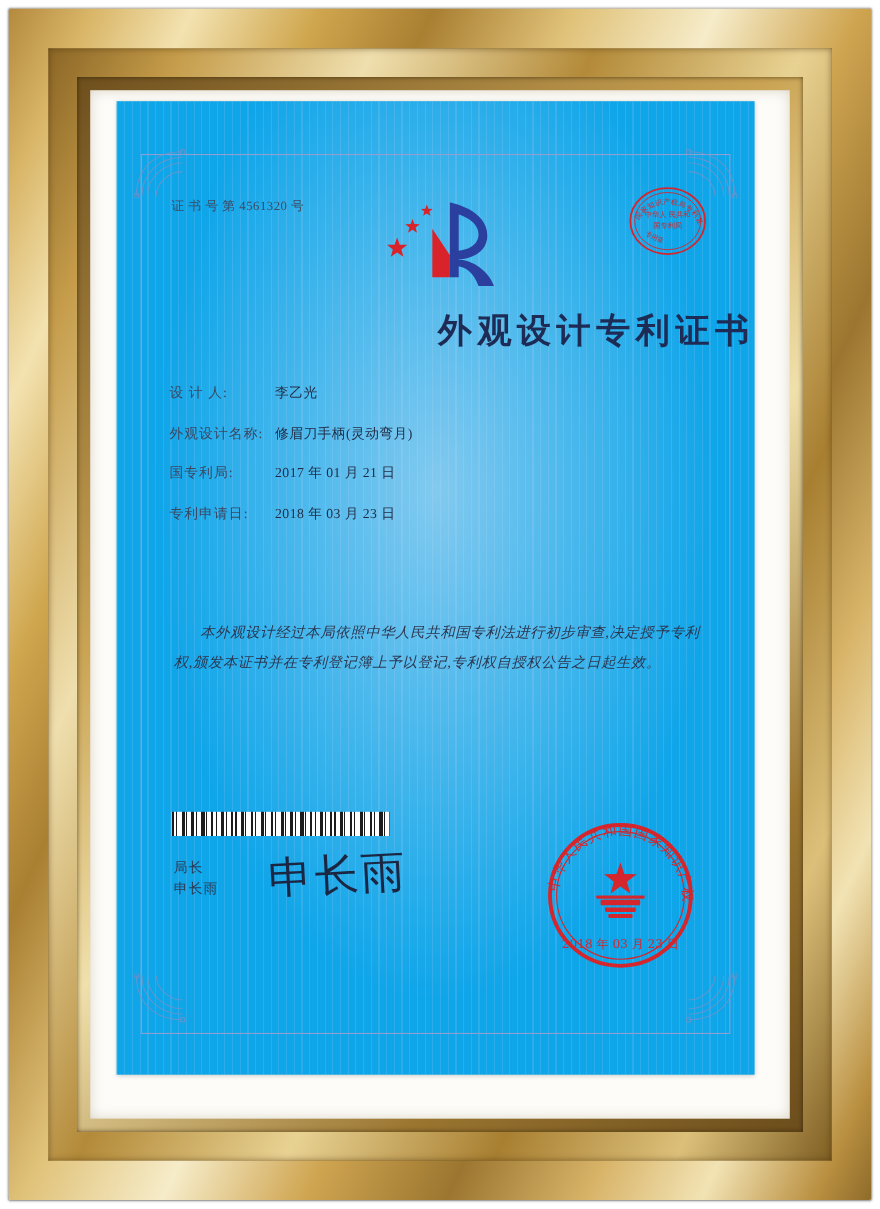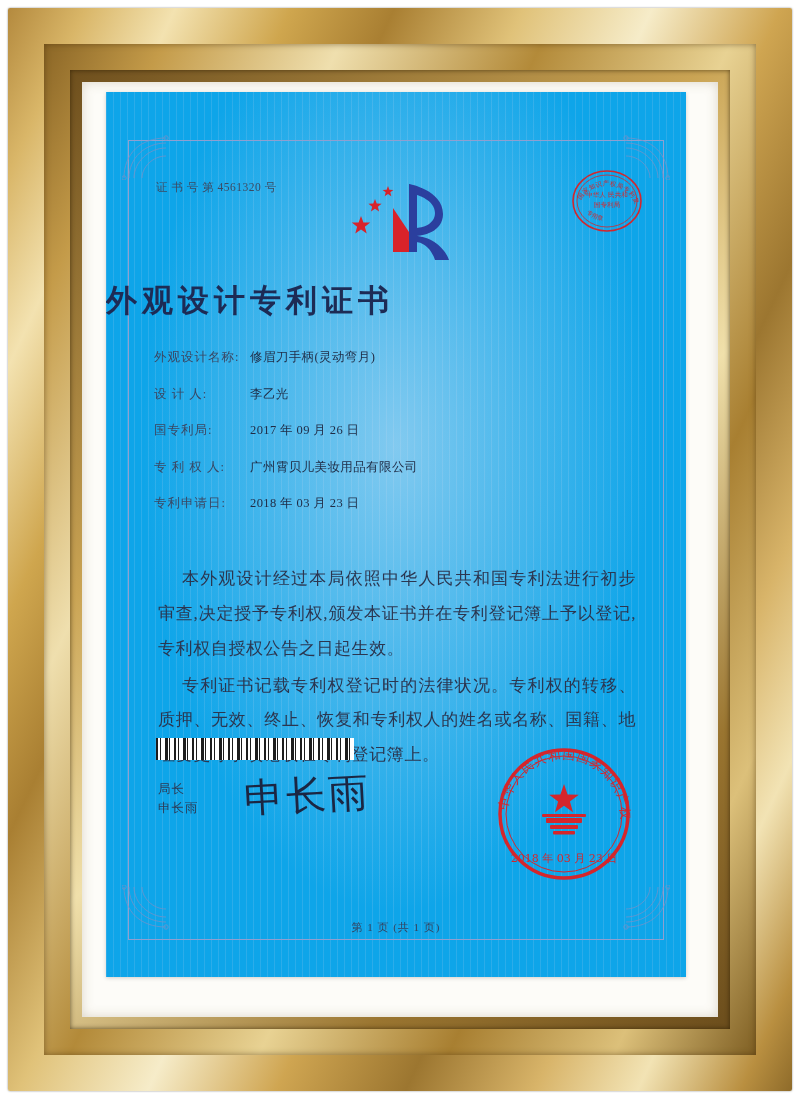--- a/index.html
+++ b/index.html
@@ -134,21 +134,21 @@
     top: 82px;
     transform: translateX(-50%);
     width: 130px;
     height: 90px;
   }
   .title {
     position: absolute;
     left: 0;
     right: 0;
     top: 188px;
-    text-align: left;
+    text-align: right;
     font-size: 31px;
     font-weight: bold;
     color: #1d2b55;
     letter-spacing: 5px;
     font-family: "DejaVu Serif", serif;
   }
   .seal-top {
     position: absolute;
     right: 42px;
     top: 72px;
@@ -181,25 +181,26 @@
     color: #1f2b45;
     letter-spacing: .4px;
   }
 
   
   .body-text {
     position: absolute;
     left: 52px;
     top: 470px;
     width: 478px;
-    font-size: 17px;
+    font-size: 13px;
     line-height: 2.05;
     color: #2b3650;
     text-align: justify;
     letter-spacing: .6px;
+    font-style: italic;
   }
   .body-text p { margin: 0 0 2px 0; text-indent: 24px; }
 
   
   .barcode {
     position: absolute;
     left: 50px;
     top: 646px;
     width: 198px;
     height: 22px;
@@ -342,44 +343,39 @@
       </text>
       <text x="37" y="33" text-anchor="middle" font-size="6.6" fill="#d4262c" font-family="'DejaVu Serif',serif">中华人 民共和</text>
       <text x="37" y="43" text-anchor="middle" font-size="6.6" fill="#d4262c" font-family="'DejaVu Serif',serif">国专利局</text>
     </svg>
   </div>
 
   <div class="title">外观设计专利证书</div>
 
   <div class="fields">
     <div class="field-row">
+      <span class="field-label">设 计 人:</span>
+      <span class="field-value">李乙光</span>
+    </div>
+    <div class="field-row">
       <span class="field-label">外观设计名称:</span>
       <span class="field-value">修眉刀手柄(灵动弯月)</span>
     </div>
     <div class="field-row">
-      <span class="field-label">设 计 人:</span>
-      <span class="field-value">李乙光</span>
-    </div>
-    <div class="field-row">
       <span class="field-label">国专利局:</span>
-      <span class="field-value">2017 年 09 月 26 日</span>
-    </div>
-    <div class="field-row">
-      <span class="field-label">专 利 权 人:</span>
-      <span class="field-value">广州霄贝儿美妆用品有限公司</span>
+      <span class="field-value">2017 年 01 月 21 日</span>
     </div>
     <div class="field-row">
       <span class="field-label">专利申请日:</span>
       <span class="field-value">2018 年 03 月 23 日</span>
     </div>
   </div>
 
   <div class="body-text">
     <p>本外观设计经过本局依照中华人民共和国专利法进行初步审查,决定授予专利权,颁发本证书并在专利登记簿上予以登记,专利权自授权公告之日起生效。</p>
-    <p>专利证书记载专利权登记时的法律状况。专利权的转移、质押、无效、终止、恢复和专利权人的姓名或名称、国籍、地址变更等事项记载在专利登记簿上。</p>
   </div>
 
   <div class="barcode"></div>
 
   <div class="director">
     <div>局长</div>
     <div>申长雨</div>
   </div>
   <div class="signature">申长雨</div>
 
@@ -398,14 +394,13 @@
         <polygon points="74,44 77.6,54.6 88.8,54.8 79.9,61.6 83,72.3 74,65.8 65,72.3 68.1,61.6 59.2,54.8 70.4,54.6"></polygon>
         <rect x="56" y="78" width="36" height="5" rx="1"></rect>
         <rect x="60" y="85" width="28" height="4" rx="1"></rect>
         <rect x="63" y="91" width="22" height="3.5" rx="1"></rect>
         <rect x="52" y="74" width="44" height="3" rx="1"></rect>
       </g>
       <text x="74" y="122" text-anchor="middle" font-size="11" fill="#d4262c" font-family="'DejaVu Serif',serif">2018 年 03 月 23 日</text>
     </svg>
   </div>
 
-  <div class="page-no">第 1 页 (共 1 页)</div>
 </div>
 
 </body></html>

